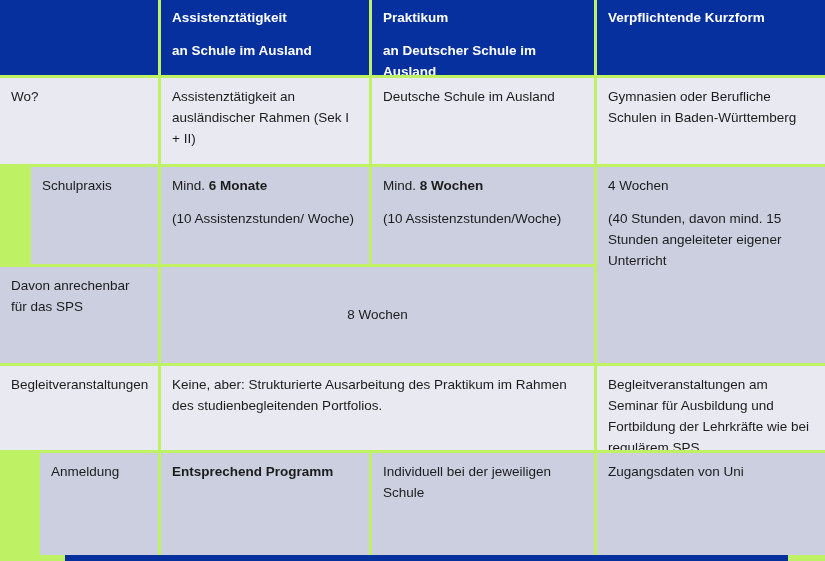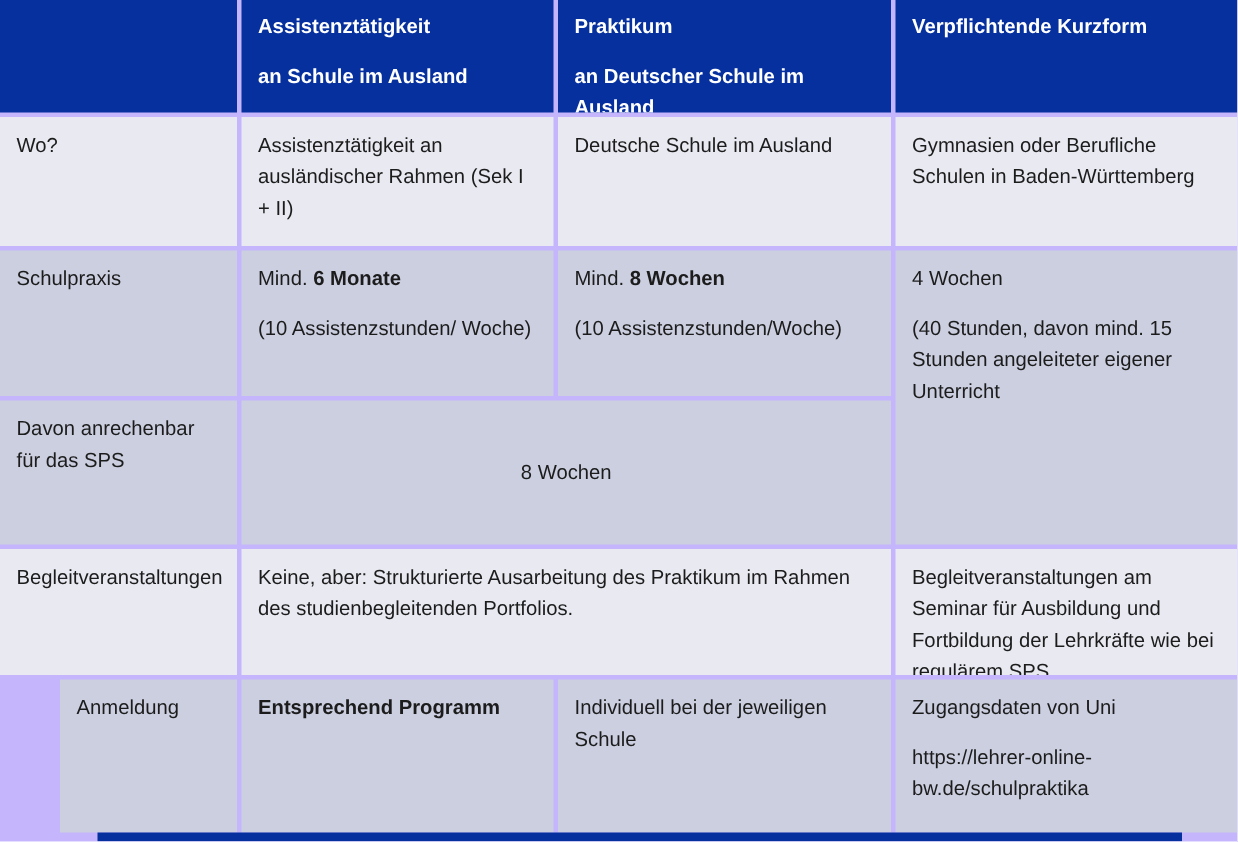--- a/index.html
+++ b/index.html
@@ -1,20 +1,20 @@
 <!DOCTYPE html>
 <html><head>
 <meta charset="utf-8">
 <style>
   html,body{margin:0;padding:0;background:#fff;}
   .stage{
     position:relative;
     width:825px;height:561px;
     font-family:"Liberation Sans","DejaVu Sans",sans-serif;
-    background:#c4b5fd;
+    background:#bef264;
     overflow:hidden;
   }
   .grid{
     display:grid;
     grid-template-columns:158px 208px 222px 1fr;
     grid-template-rows:75px 86px 97px 96px 84px 102px;
     gap:3px;
     width:825px;
     box-sizing:border-box;
   }
@@ -38,21 +38,21 @@
   .dark{background:#cbcfe0;}
   
   .r1c1{grid-column:1;grid-row:1;}
   .r1c2{grid-column:2;grid-row:1;}
   .r1c3{grid-column:3;grid-row:1;}
   .r1c4{grid-column:4;grid-row:1;}
   .r2c1{grid-column:1;grid-row:2;}
   .r2c2{grid-column:2;grid-row:2;}
   .r2c3{grid-column:3;grid-row:2;}
   .r2c4{grid-column:4;grid-row:2;}
-  .r3c1{grid-column:1;grid-row:3;}
+  .r3c1{grid-column:1;grid-row:3;margin-left:31px;}
   .r3c2{grid-column:2;grid-row:3;}
   .r3c3{grid-column:3;grid-row:3;}
   .r34c4{grid-column:4;grid-row:3 / span 2;}
   .r4c1{grid-column:1;grid-row:4;}
   .r4c23{grid-column:2 / span 2;grid-row:4;display:flex;align-items:center;justify-content:center;}
   .r5c1{grid-column:1;grid-row:5;}
   .r5c23{grid-column:2 / span 2;grid-row:5;}
   .r5c4{grid-column:4;grid-row:5;}
   .r6c1{grid-column:1;grid-row:6;margin-left:40px;}
   .r6c2{grid-column:2;grid-row:6;font-weight:bold;}
@@ -136,19 +136,18 @@
       <p>Anmeldung</p>
     </div>
     <div class="cell dark r6c2">
       <p>Entsprechend Programm</p>
     </div>
     <div class="cell dark r6c3">
       <p>Individuell bei der jeweiligen Schule</p>
     </div>
     <div class="cell dark r6c4">
       <p>Zugangsdaten von Uni</p>
-      <p>https://lehrer-online-bw.de/schulpraktika</p>
     </div>
 
   </div>
 
   <div class="bottom-bar"></div>
 </div>
 
 </body></html>

